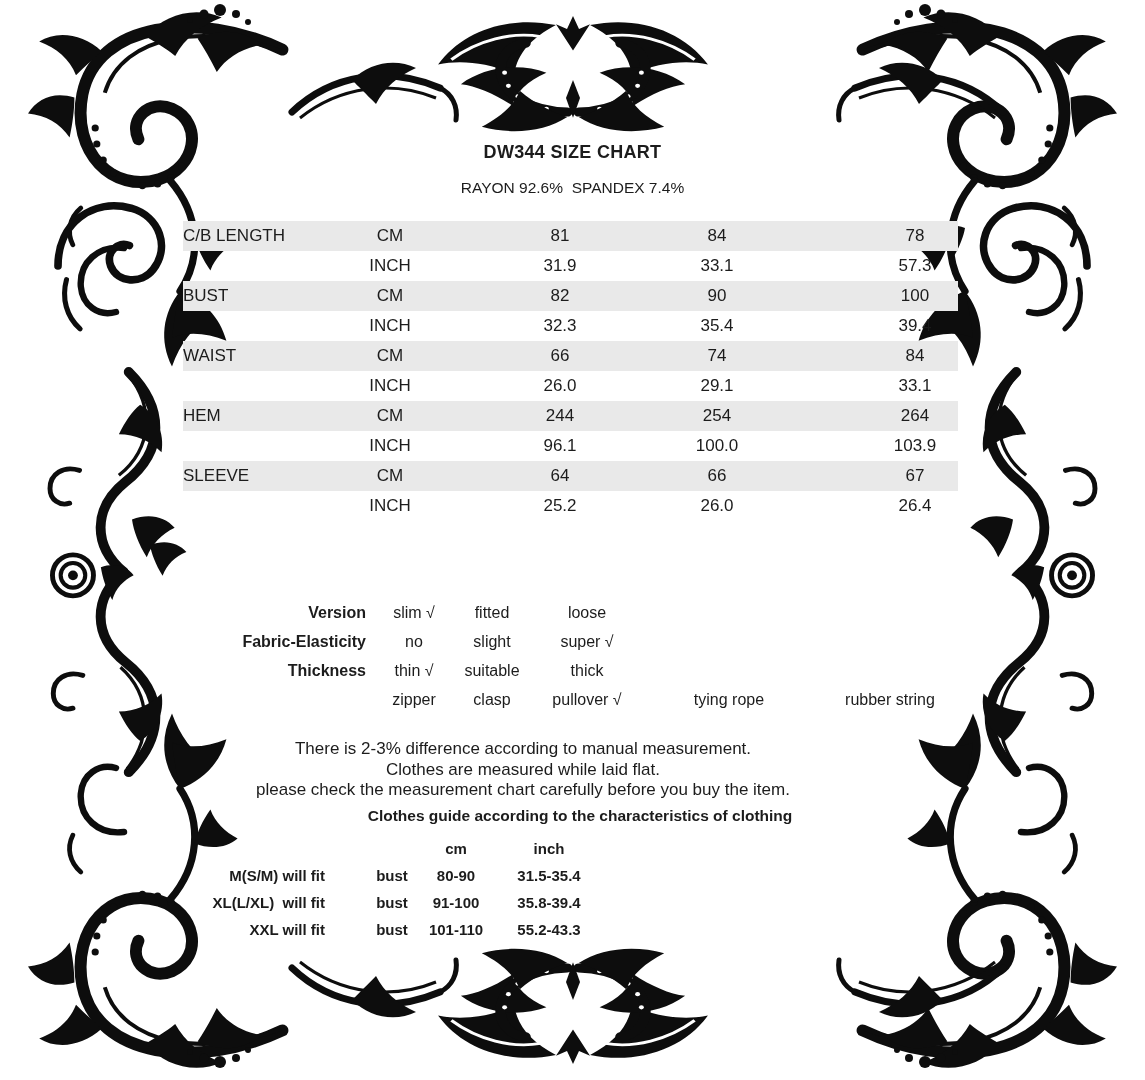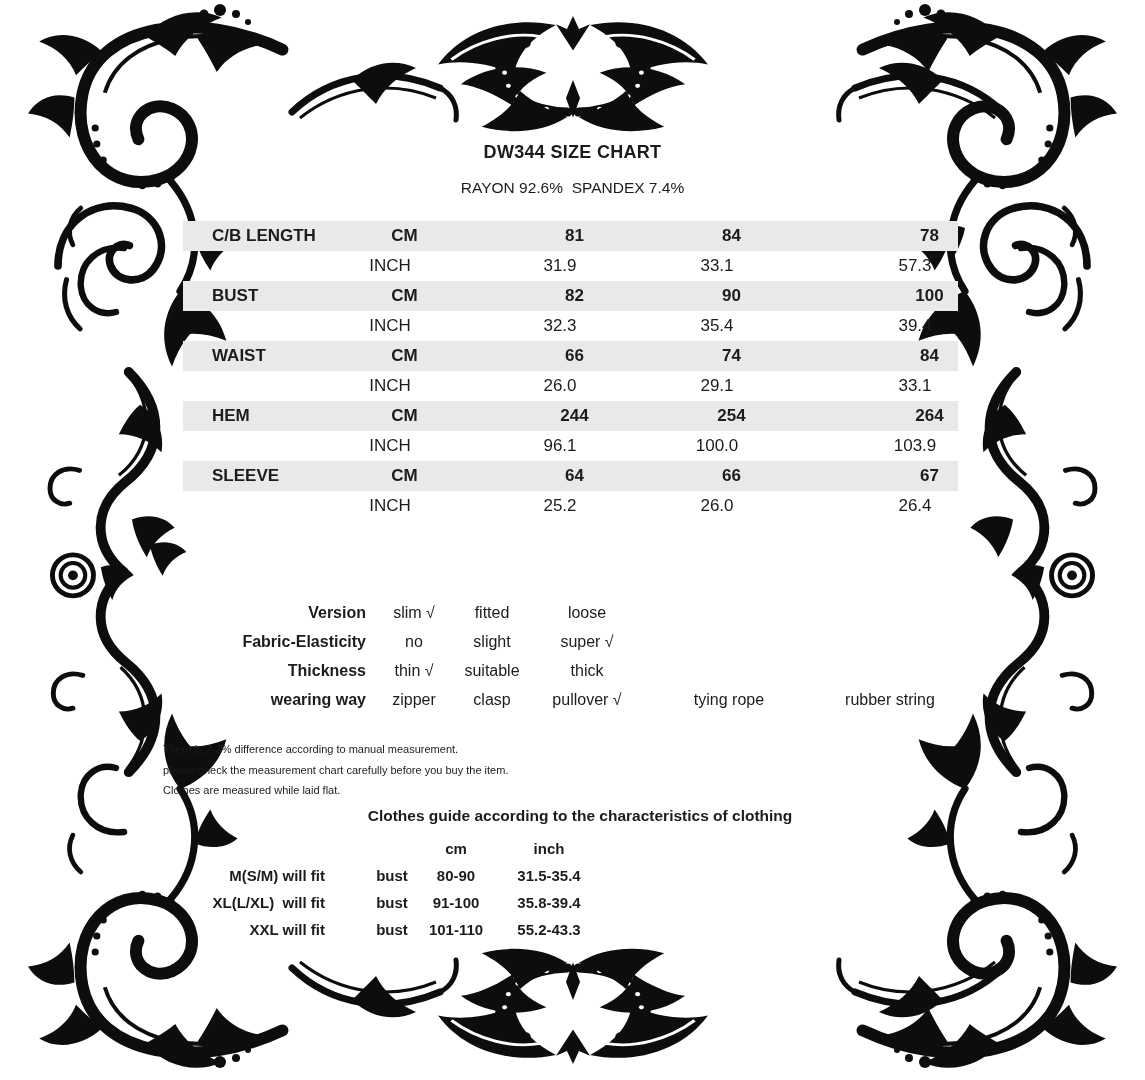--- a/index.html
+++ b/index.html
@@ -16,30 +16,30 @@
   .size-table{position:absolute;left:183px;top:221px;width:775px;}
   .trow{position:relative;height:30px;line-height:30px;font-size:17px;}
   .trow.shaded{background:var(--shaded-row,#e9e9e9);}
   .thead{font-weight:700;margin-bottom:18px;}
   .cell{position:absolute;top:0;white-space:nowrap;}
   .c-label{left:0;font-weight:700;}
   .c-unit{left:207px;transform:translateX(-50%);}
   .c-m{left:377px;transform:translateX(-50%);}
   .c-xl{left:534px;transform:translateX(-50%);}
   .c-xxl{left:732px;transform:translateX(-50%);}
-  .trow.shaded .cell{font-weight:700;padding-left:29px;}
+  .trow.shaded .cell{font-weight:400;}
 
   .attrs{position:absolute;left:0;top:598px;width:1145px;padding-left:28px;}
   .attr-row{position:relative;height:29px;line-height:29px;font-size:16px;}
   .attr-label{position:absolute;left:0;width:338px;text-align:right;font-weight:700;white-space:nowrap;}
   .opt{position:absolute;transform:translateX(-50%);white-space:nowrap;}
   .oc1{left:386px}.oc2{left:464px}.oc3{left:559px}.oc4{left:701px}.oc5{left:862px}
 
-  .notes{position:absolute;left:163px;top:739px;width:720px;
-         font-size:11px;line-height:20.5px;}
+  .notes{position:absolute;left:163px;top:739px;width:720px;text-align:center;
+         font-size:17px;line-height:20.5px;}
   .note-line{display:block;}
 
   .guide-title{position:absolute;left:15px;top:807px;width:1130px;text-align:center;
                font-size:15.5px;font-weight:700;}
   .guide{position:absolute;left:0;top:835px;width:1145px;font-size:15px;font-weight:700;}
   .g-row{position:relative;height:27px;line-height:27px;}
   .g-cell{position:absolute;top:0;transform:translateX(-50%);white-space:nowrap;}
   .g-label{position:absolute;top:0;left:0;width:325px;text-align:right;white-space:pre;}
   .g-measure{left:392px;}
   .g-cm{left:456px;}
@@ -294,33 +294,32 @@
         <span class="opt oc2">slight</span>
         <span class="opt oc3">super √</span>
       </div>
       <div class="attr-row">
         <span class="attr-label">Thickness</span>
         <span class="opt oc1">thin √</span>
         <span class="opt oc2">suitable</span>
         <span class="opt oc3">thick</span>
       </div>
       <div class="attr-row">
-        <span class="attr-label">wearing way</span>
         <span class="opt oc1">zipper</span>
         <span class="opt oc2">clasp</span>
         <span class="opt oc3">pullover √</span>
         <span class="opt oc4">tying rope</span>
         <span class="opt oc5">rubber string</span>
       </div>
     </section>
 
     <section class="notes">
       <span class="note-line">There is 2-3% difference according to manual measurement.</span>
+      <span class="note-line">Clothes are measured while laid flat.</span>
       <span class="note-line">please check the measurement chart carefully before you buy the item.</span>
-      <span class="note-line">Clothes are measured while laid flat.</span>
     </section>
 
     <div class="guide-title">Clothes guide according to the characteristics of clothing</div>
 
     <section class="guide">
       <div class="g-row">
         <span class="g-cell g-cm">cm</span>
         <span class="g-cell g-inch">inch</span>
       </div>
       <div class="g-row">

